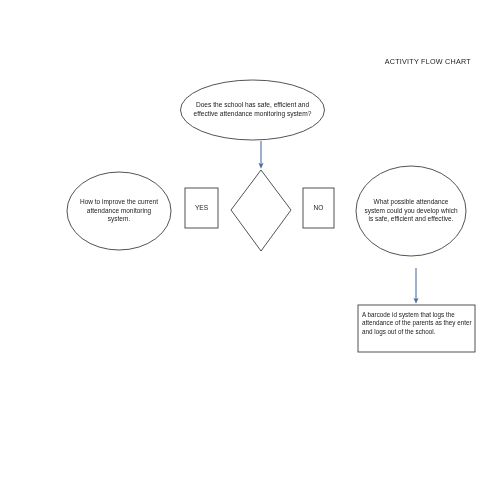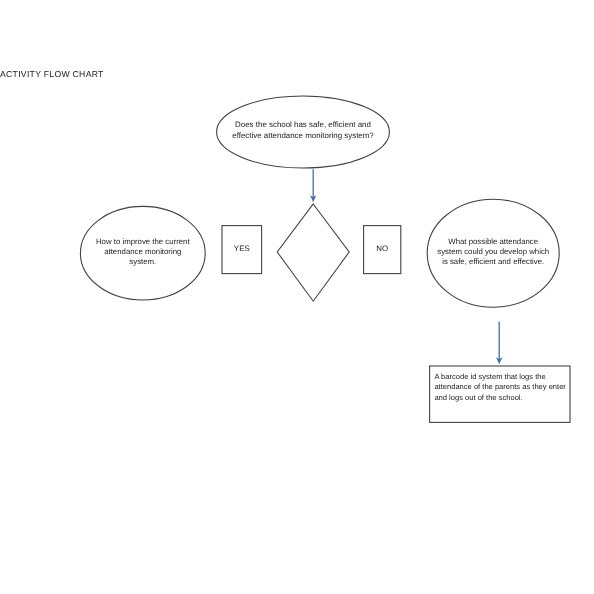--- a/index.html
+++ b/index.html
@@ -33,21 +33,21 @@
     color: #1a1a1a;
     pointer-events: none;
     white-space: pre-wrap;
   }
   
   #chart-title {
     position: absolute;
     left: 0;
     top: 57px;
     width: 471px;
-    text-align: left;
+    text-align: right;
     font-size: 7.2px;
     letter-spacing: 0.25px;
     color: #1a1a1a;
   }
   
   #start-ellipse-label {
     left: 186px;
     top: 82px;
     width: 133px;
     height: 56px;

